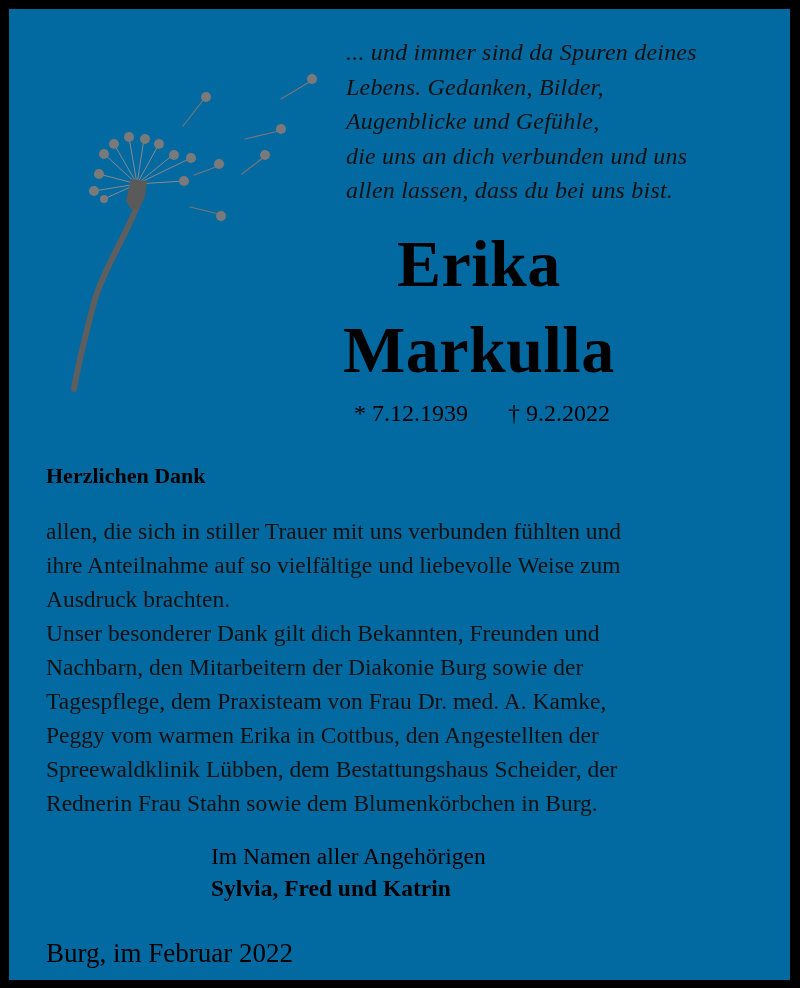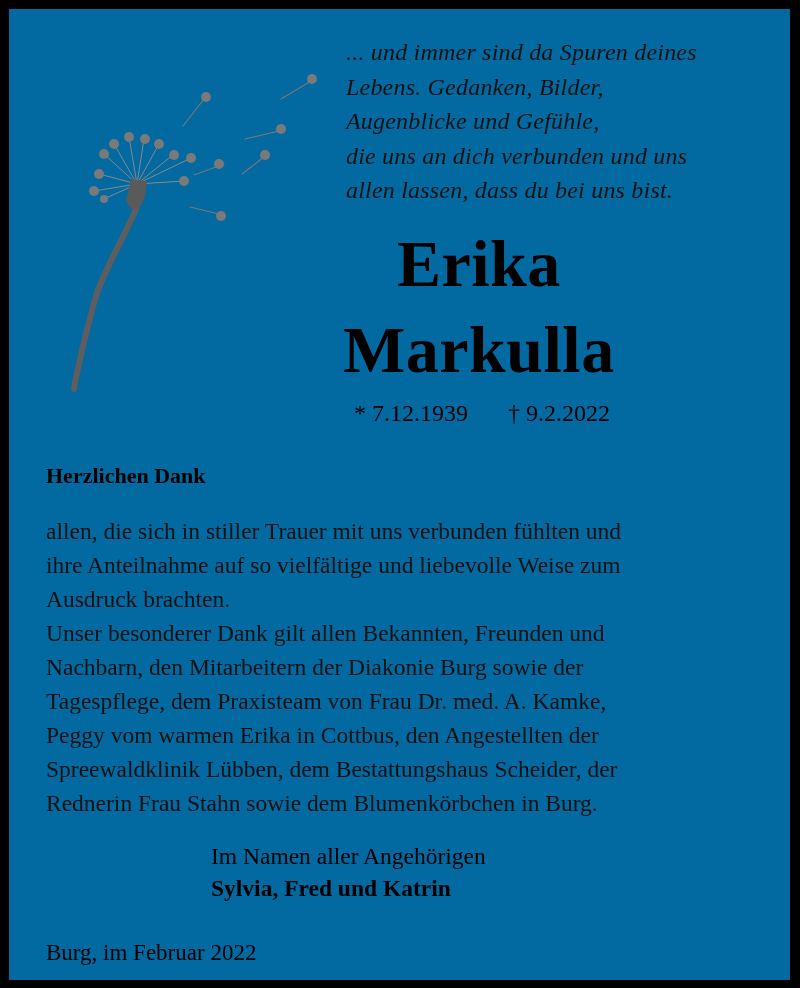--- a/index.html
+++ b/index.html
@@ -35,21 +35,21 @@
       font-size: 23.5px; line-height: 34px; color: #111;
     }
     .body-text div { white-space: nowrap; }
     .signature {
       position: absolute; left: 202px; top: 831px;
       font-size: 23.5px; line-height: 32px;
     }
     .signature .names { font-weight: bold; }
     .place-date {
       position: absolute; left: 37px; top: 928px;
-      font-size: 23px; line-height: 32px; white-space: nowrap;
+      font-size: 27px; line-height: 32px; white-space: nowrap;
     }
   </style>
 </head>
 <body>
 
 <div class="card">
 
   <svg class="dandelion" viewBox="0 0 280 340" xmlns="http://www.w3.org/2000/svg">
     <g stroke="#5e5e5e" fill="none" stroke-linecap="round">
 
@@ -118,21 +118,21 @@
   <div class="dates">
     <span>* 7.12.1939</span><span class="death">† 9.2.2022</span>
   </div>
 
   <div class="heading">Herzlichen Dank</div>
 
   <div class="body-text">
     <div>allen, die sich in stiller Trauer mit uns verbunden fühlten und</div>
     <div>ihre Anteilnahme auf so vielfältige und liebevolle Weise zum</div>
     <div>Ausdruck brachten.</div>
-    <div>Unser besonderer Dank gilt allen Bekannten, Freunden und</div>
+    <div>Unser besonderer Dank gilt dich Bekannten, Freunden und</div>
     <div>Nachbarn, den Mitarbeitern der Diakonie Burg sowie der</div>
     <div>Tagespflege, dem Praxisteam von Frau Dr. med. A. Kamke,</div>
     <div>Peggy vom warmen Erika in Cottbus, den Angestellten der</div>
     <div>Spreewaldklinik Lübben, dem Bestattungshaus Scheider, der</div>
     <div>Rednerin Frau Stahn sowie dem Blumenkörbchen in Burg.</div>
   </div>
 
   <div class="signature">
     <div>Im Namen aller Angehörigen</div>
     <div class="names">Sylvia, Fred und Katrin</div>

